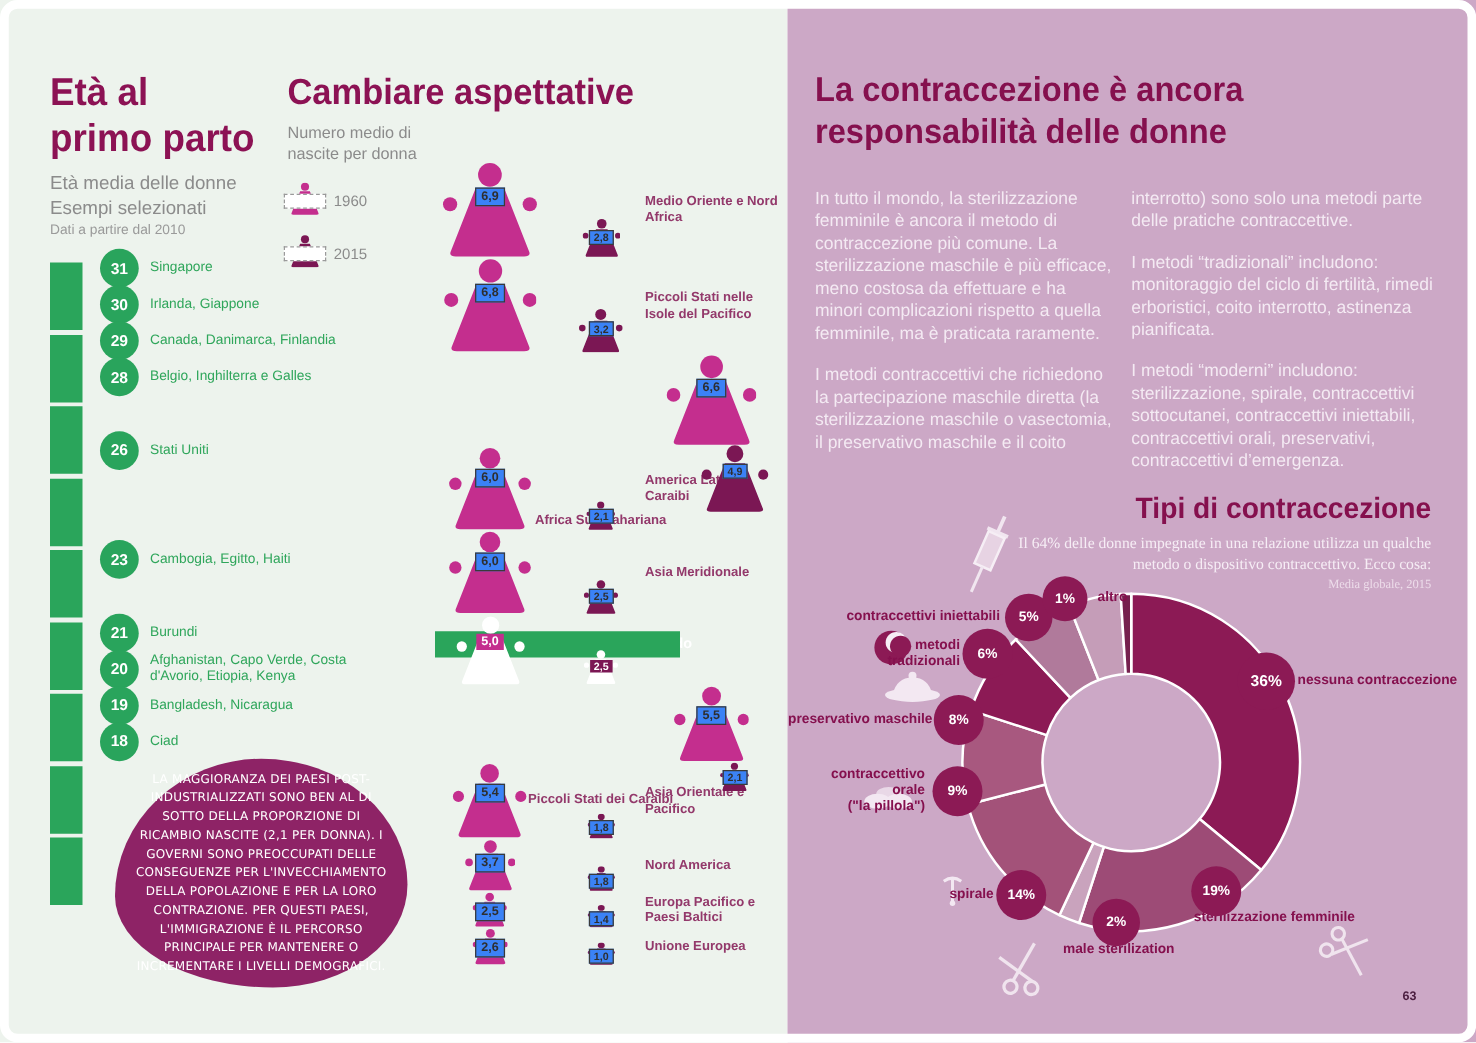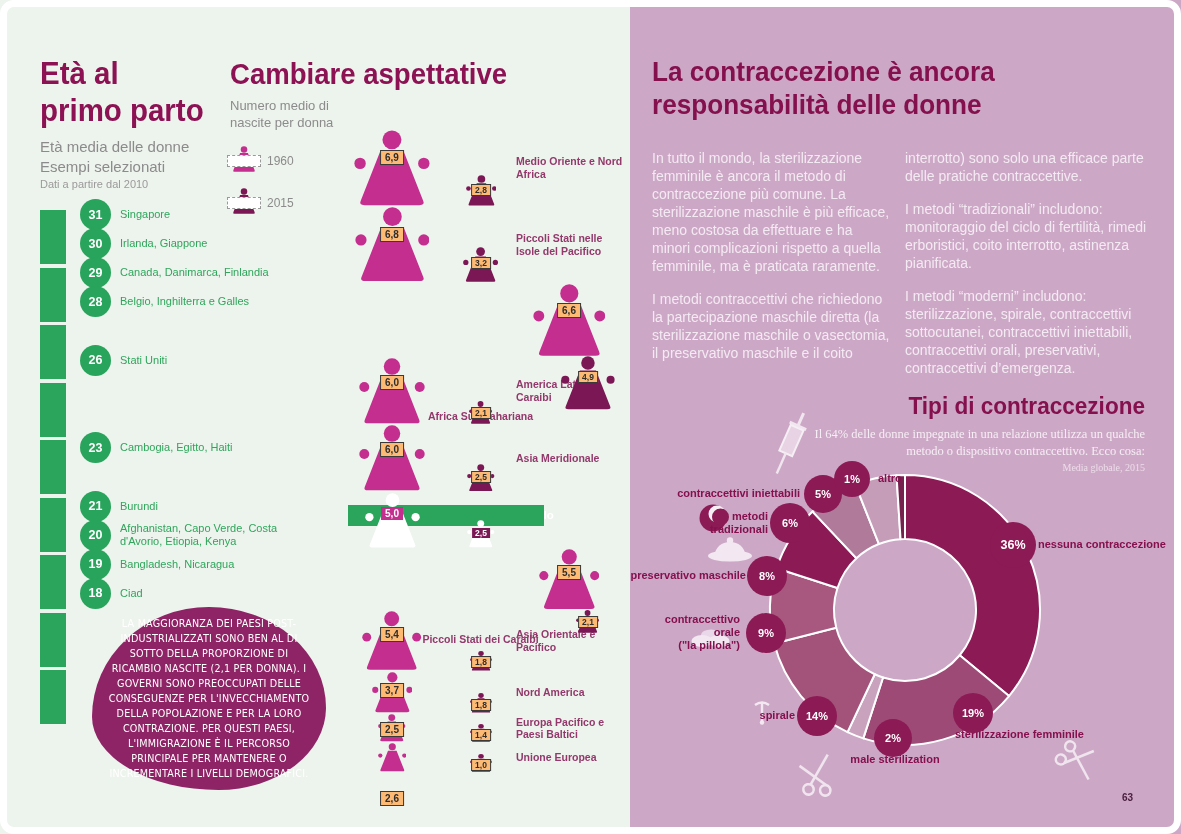--- a/index.html
+++ b/index.html
@@ -22,21 +22,21 @@
   .legend-fig{position:relative;width:26px;height:26px;}
   .legend-fig svg{position:absolute;bottom:0;left:0;width:100%;height:100%;}
   .legend-box{position:absolute;top:9px;left:-4px;right:-4px;height:10px;background:#fff;border:1px dashed #9a9a9a;}
   .legend-label{color:#8b8b8b;font-size:12px;padding-bottom:4px;}
   #fig-rows{position:absolute;left:338px;top:130px;width:285px;display:flex;flex-direction:column;gap:1.5px;}
   .fig-row{position:relative;display:flex;align-items:flex-end;}
   .col-big{width:108px;display:flex;justify-content:center;}
   .col-small{width:70px;display:flex;justify-content:center;}
   .figwrap{position:relative;}
   .figwrap svg{position:absolute;bottom:0;left:0;width:100%;height:100%;}
-  .figbox{position:absolute;left:50%;transform:translateX(-50%);background:#fdba74;border:1px solid #3a3a3a;color:#2e2e2e;font-weight:bold;white-space:nowrap;padding:1px 4px;z-index:2;}
+  .figbox{position:absolute;left:50%;transform:translateX(-50%);background:#3b82f6;border:1px solid #3a3a3a;color:#2e2e2e;font-weight:bold;white-space:nowrap;padding:1px 4px;z-index:2;}
   .figbox.bigv{font-size:10px;}
   .figbox.smallv{font-size:8.5px;padding:0 3px;}
   .row-label{flex:1;align-self:center;color:#93396b;font-size:10.5px;line-height:12.5px;font-weight:bold;}
   .mondo-band{position:absolute;left:10px;width:196px;height:21px;background:#2aa55b;z-index:0;}
   .fig-row .figwrap,.fig-row .figbox{z-index:1;}
   .blob{position:absolute;left:92px;top:607px;width:234px;height:183px;background:#8e2366;border-radius:50% 50% 46% 54%/60% 55% 45% 40%;color:#fff;display:flex;align-items:center;justify-content:center;z-index:5;}
   .blob-text{font-family:"DejaVu Sans",sans-serif;font-size:9.6px;line-height:15px;letter-spacing:.2px;text-transform:uppercase;text-align:center;padding:10px 14px;}
   
   .h1r{font-weight:bold;color:#85104e;font-size:27.5px;line-height:33px;white-space:nowrap;transform-origin:left top;transform:scaleX(.95);}
   .bodycol{color:#f4eaf3;font-size:14px;line-height:18px;}
@@ -402,21 +402,21 @@
       </div>
       <div class="fig-row" style="height: 28.6px;">
         <div class="col-big">
           <div class="figwrap" style="height: 28.6px; width: 28.6px;">
             <svg viewBox="0 0 100 100" preserveAspectRatio="none">
               <circle cx="50" cy="13" r="12.5" fill="#c42e8e"></circle>
               <circle cx="8" cy="44" r="7.5" fill="#c42e8e"></circle>
               <circle cx="92" cy="44" r="7.5" fill="#c42e8e"></circle>
               <path d="M35 27 L65 27 L91 93 Q94 99 86 99 L14 99 Q6 99 9 93 Z" fill="#c42e8e"></path>
             </svg>
-            <div class="figbox bigv" style="top: 7.436px; margin-top: 40px;">2,6</div>
+            <div class="figbox bigv" style="top: 7.436px;">2,6</div>
           </div>
         </div>
         <div class="col-small">
           <div class="figwrap" style="height: 18px; width: 22px;">
             <svg viewBox="0 0 100 100" preserveAspectRatio="none">
               <circle cx="50" cy="13" r="12.5" fill="#7b1754"></circle>
               <circle cx="8" cy="44" r="7.5" fill="#7b1754"></circle>
               <circle cx="92" cy="44" r="7.5" fill="#7b1754"></circle>
               <path d="M35 27 L65 27 L91 93 Q94 99 86 99 L14 99 Q6 99 9 93 Z" fill="#7b1754"></path>
             </svg>
@@ -433,21 +433,21 @@
 
   <div class="abs h1r" style="left:652px;top:55px;">
     <div>La contraccezione è ancora</div>
     <div>responsabilità delle donne</div>
   </div>
   <div class="abs bodycol" style="left:652px;top:149px;width:238px;">
     <p>In tutto il mondo, la sterilizzazione femminile è ancora il metodo di contraccezione più comune. La sterilizzazione maschile è più efficace, meno costosa da effettuare e ha minori complicazioni rispetto a quella femminile, ma è praticata raramente.</p>
     <p>I metodi contraccettivi che richiedono la partecipazione maschile diretta (la sterilizzazione maschile o vasectomia, il preservativo maschile e il coito</p>
   </div>
   <div class="abs bodycol" style="left:905px;top:149px;width:246px;">
-    <p>interrotto) sono solo una efficace parte delle pratiche contraccettive.</p>
+    <p>interrotto) sono solo una metodi parte delle pratiche contraccettive.</p>
     <p>I metodi “tradizionali” includono: monitoraggio del ciclo di fertilità, rimedi erboristici, coito interrotto, astinenza pianificata.</p>
     <p>I metodi “moderni” includono: sterilizzazione, spirale, contraccettivi sottocutanei, contraccettivi iniettabili, contraccettivi orali, preservativi, contraccettivi d’emergenza.</p>
   </div>
 
   <div class="abs h2r" style="left:858px;top:393px;width:287px;">Tipi di contraccezione</div>
   <div class="abs" style="left:800px;top:426px;width:345px;font-family:Liberation Serif, serif;">
     <div class="donut-sub">Il 64% delle donne impegnate in una relazione utilizza un qualche metodo o dispositivo contraccettivo. Ecco cosa:</div>
     <div class="donut-src">Media globale, 2015</div>
   </div>
 

